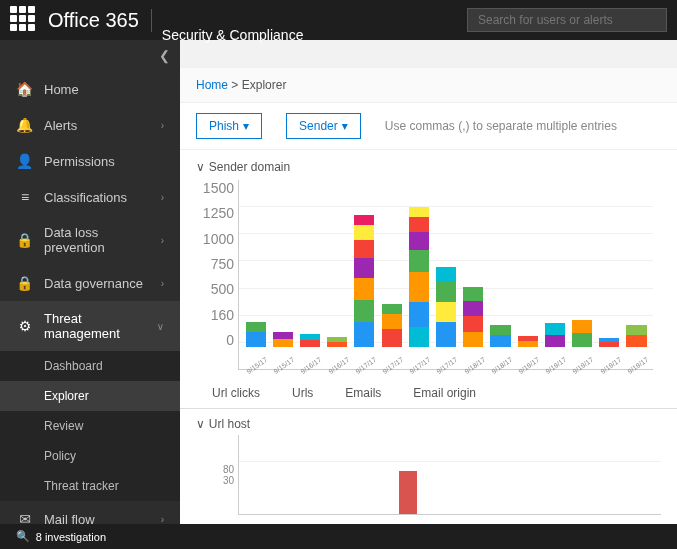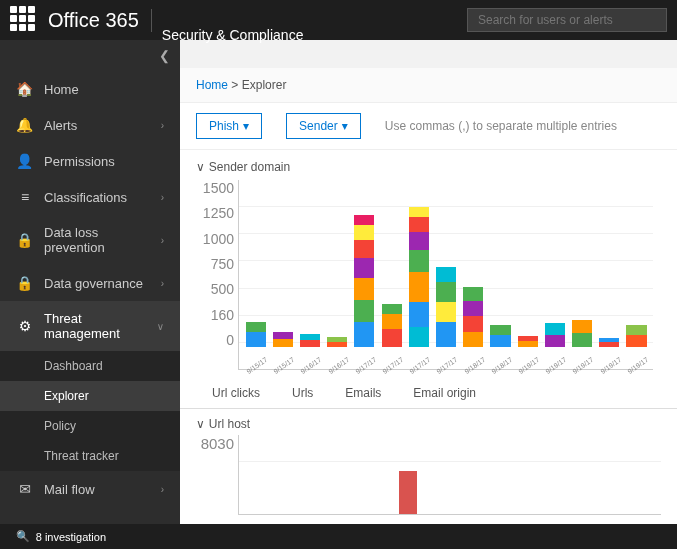--- a/index.html
+++ b/index.html
@@ -180,20 +180,21 @@
       <span class="chevron">›</span>
     </div>
     <div class="sidebar-item active">
       <span class="icon">⚙</span>
       <span class="label">Threat management</span>
       <span class="chevron">∨</span>
     </div>
     <div class="sidebar-sub">
       <div class="sidebar-sub-item">Dashboard</div>
       <div class="sidebar-sub-item active">Explorer</div>
+      <div class="sidebar-sub-item">Review</div>
       <div class="sidebar-sub-item">Policy</div>
       <div class="sidebar-sub-item">Threat tracker</div>
     </div>
     <div class="sidebar-item">
       <span class="icon">✉</span>
       <span class="label">Mail flow</span>
       <span class="chevron">›</span>
     </div>
 
   </div>
@@ -396,21 +397,21 @@
       <div class="chart-tab">Emails</div>
       <div class="chart-tab">Email origin</div>
     </div>
 
     <div class="url-host-section">
       <div class="url-host-title">
         <span>∨</span>
         <span>Url host</span>
       </div>
       <div style="position:relative;margin-left:42px;">
-        <div style="position:absolute;left:-42px;top:0;bottom:0;display:flex;flex-direction:row;justify-content:flex-end;font-size:15px;color:#888;text-align:right;width:38px;">
+        <div style="position:absolute;left:-42px;top:0;bottom:0;display:flex;flex-direction:column;justify-content:center;font-size:10px;color:#888;text-align:right;width:38px;">
           <span>80</span>
           <span>30</span>
         </div>
         <div style="position:relative;height:80px;border-left:1px solid #ccc;border-bottom:1px solid #ccc;">
           <div style="position:absolute;border-top:1px solid #f0f0f0;width:100%;top:33%;"></div>
 
           <div style="position:absolute;bottom:0;left:38%;width:18px;height:55%;background:#d9534f;"></div>
         </div>
       </div>
     </div>

